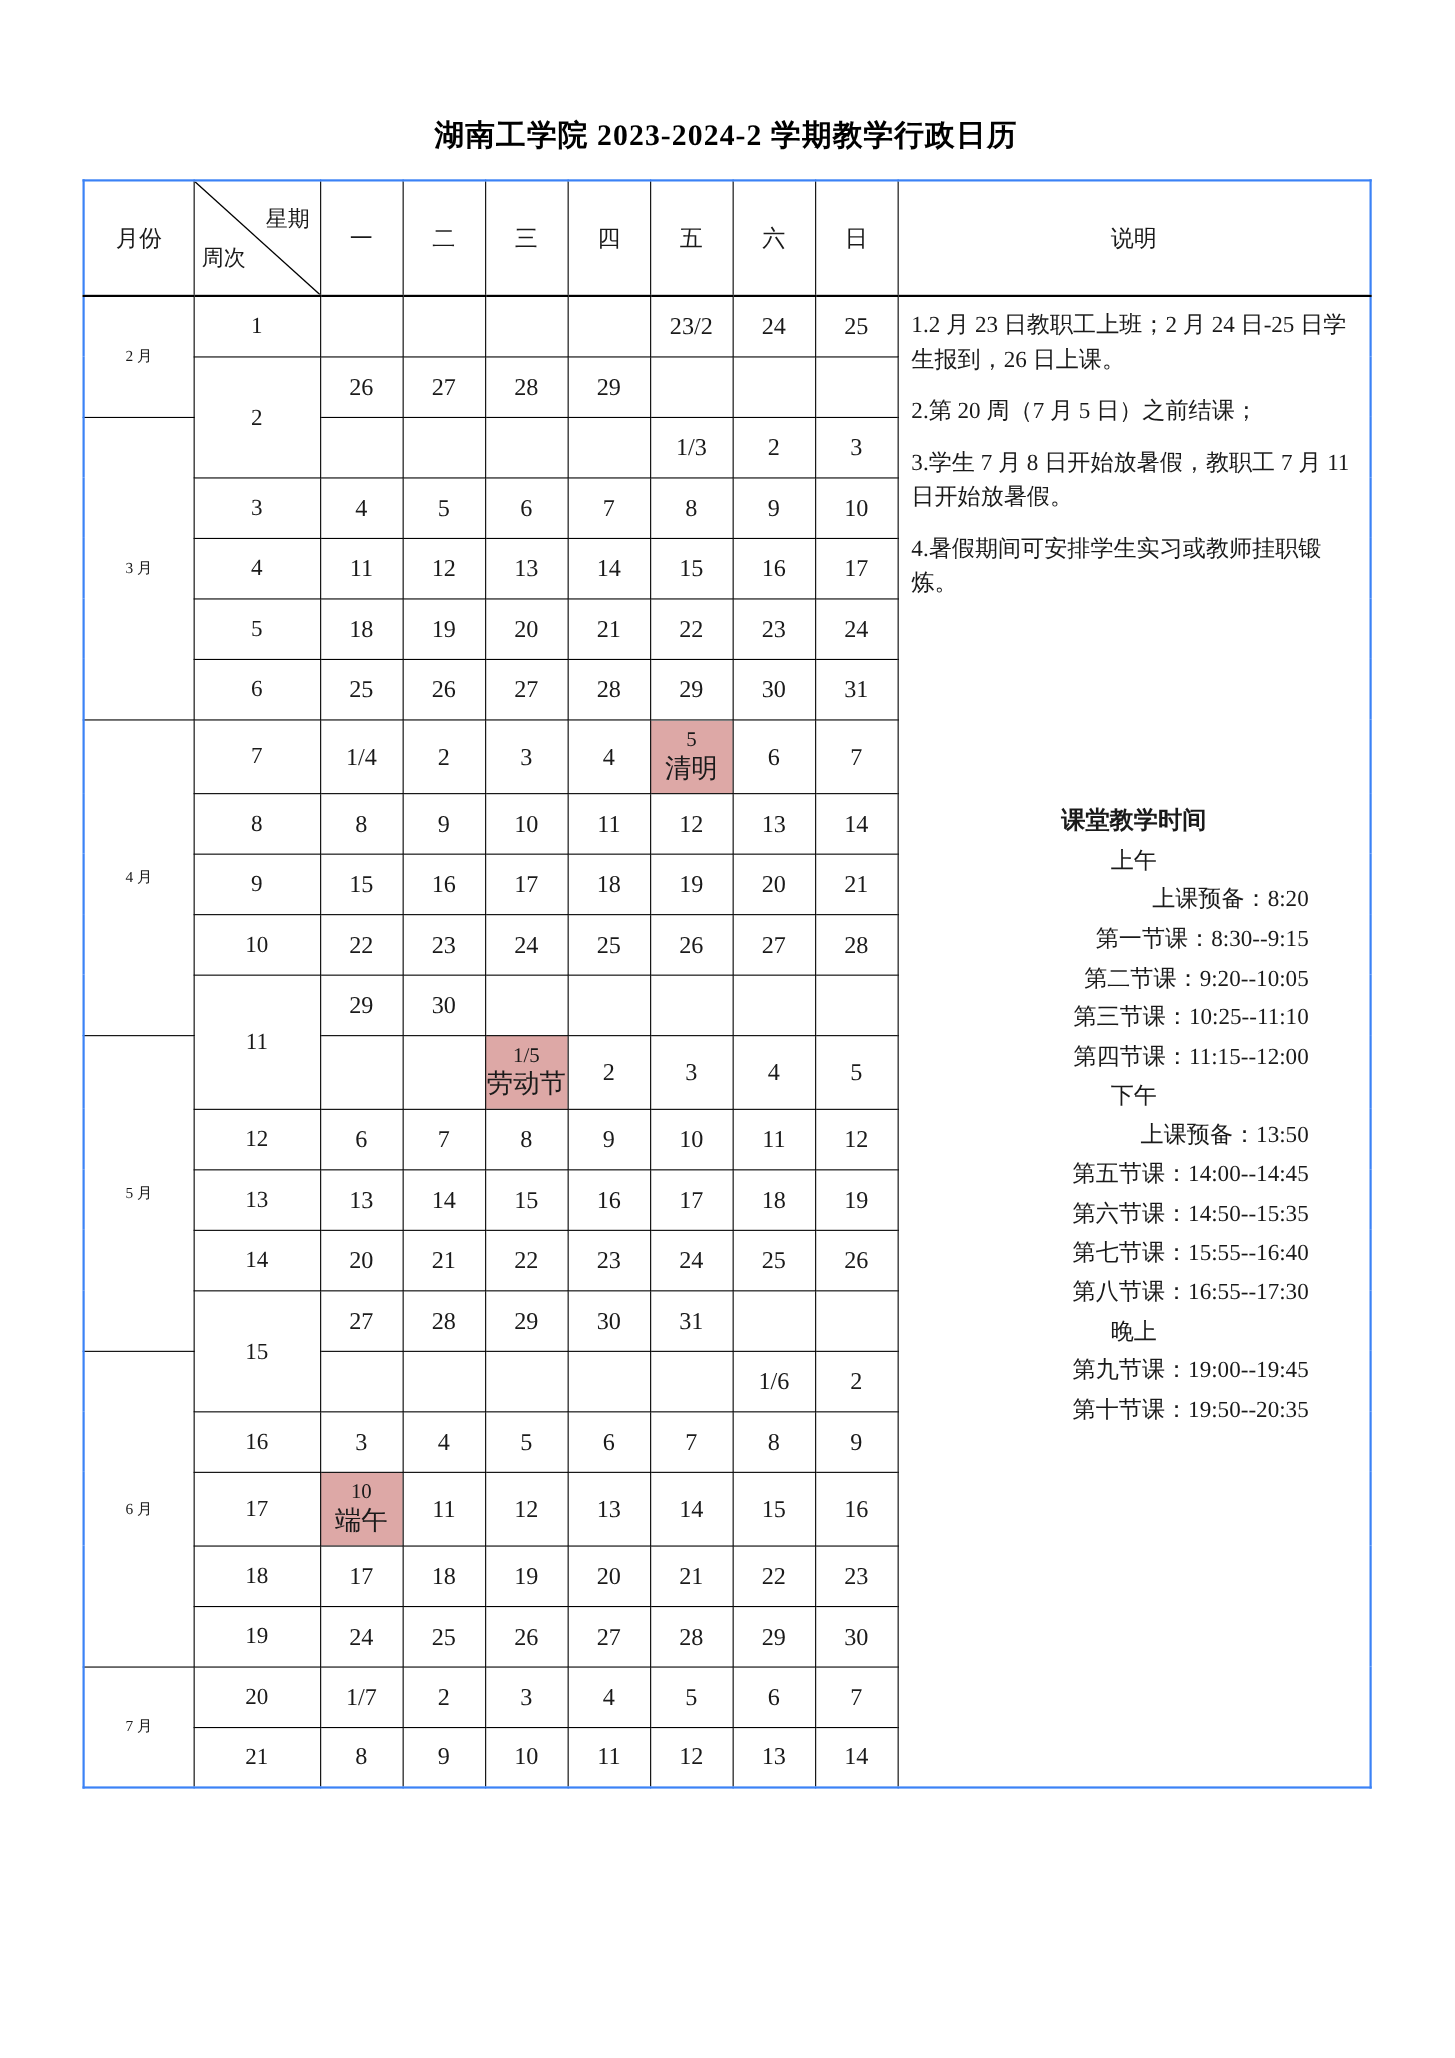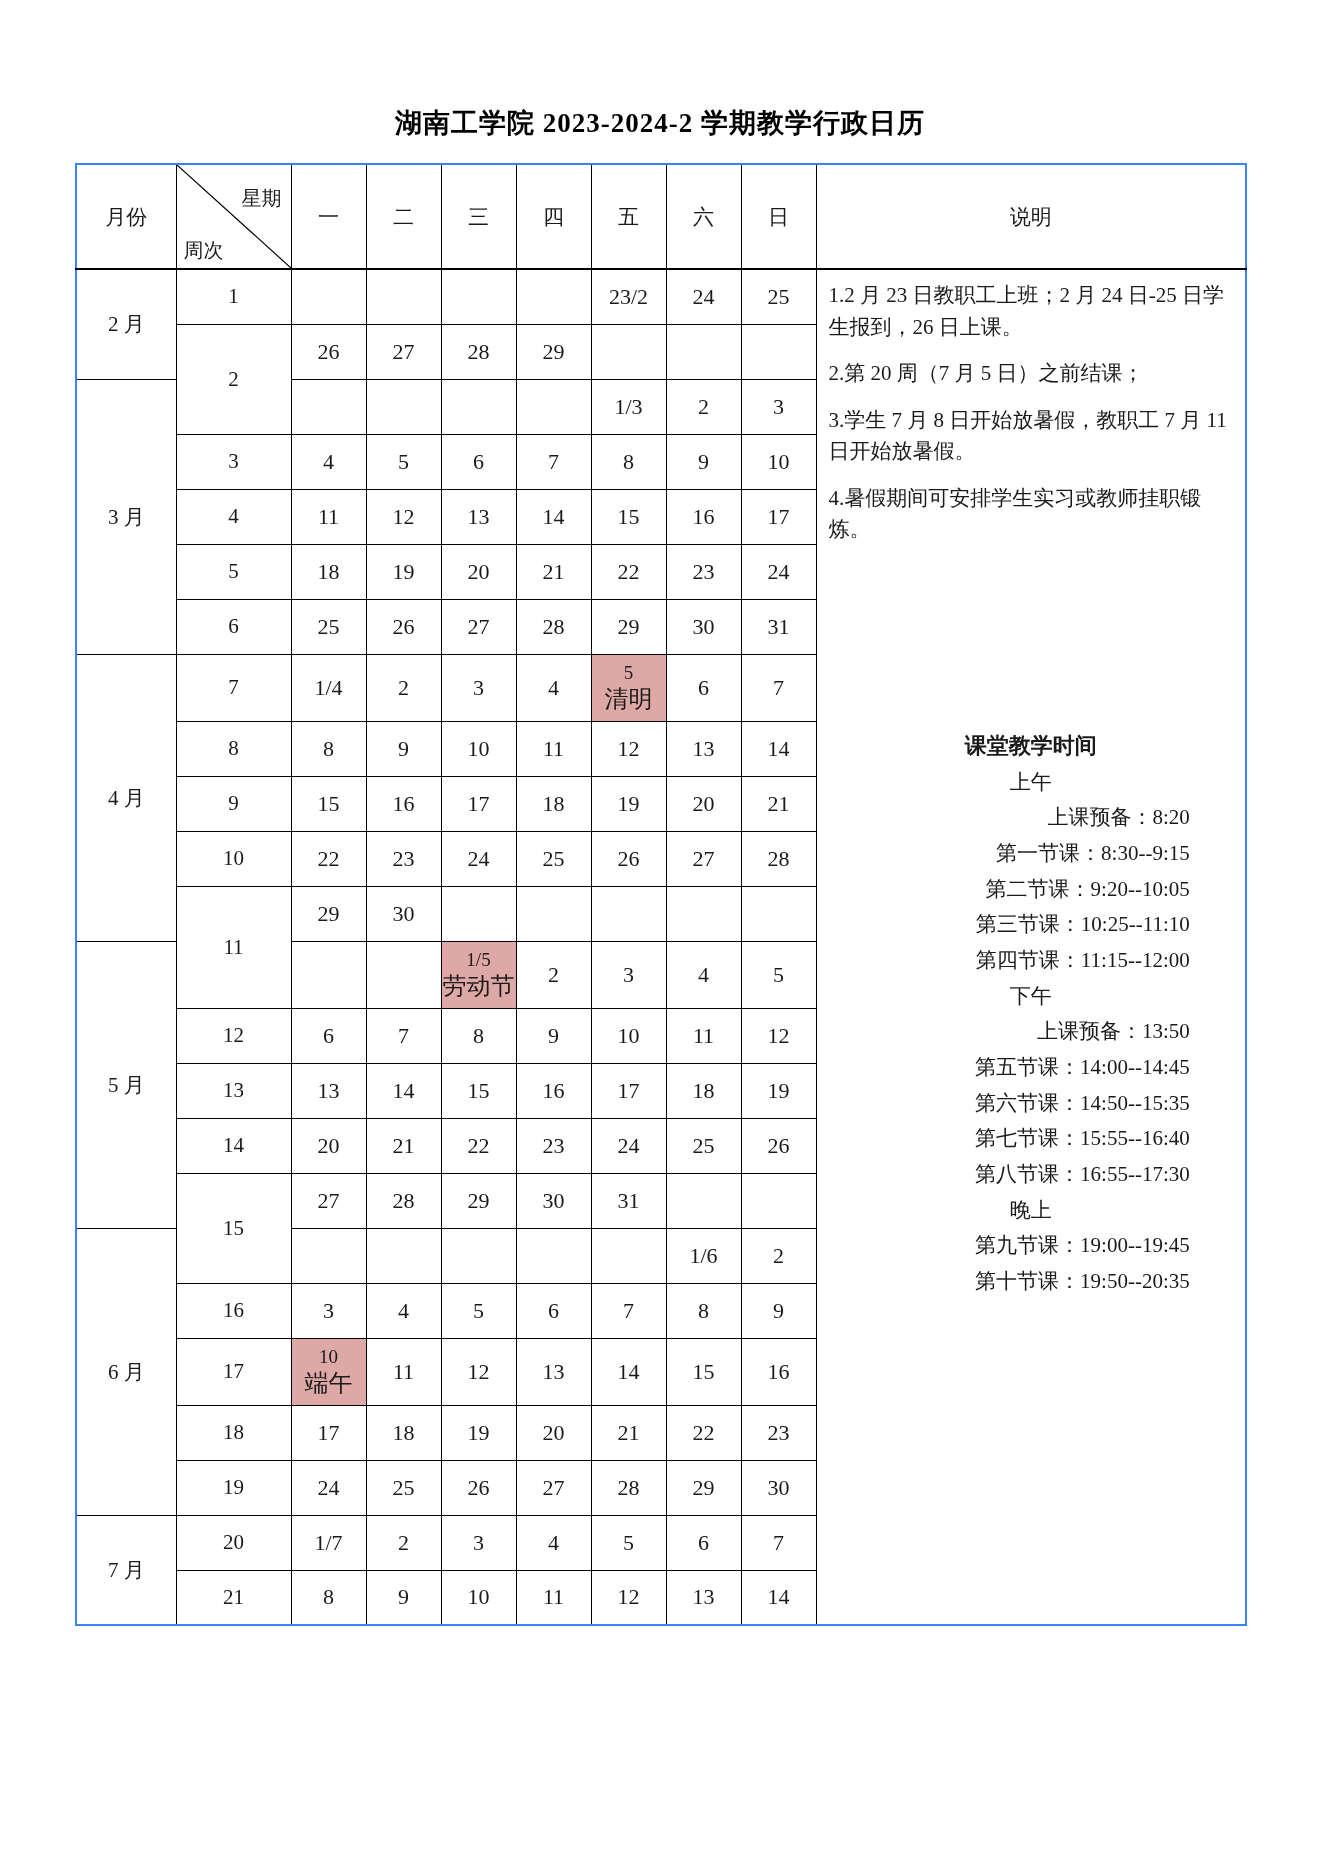--- a/index.html
+++ b/index.html
@@ -24,31 +24,31 @@
     border:1px solid #000;
     text-align:center;vertical-align:middle;
     font-weight:normal;color:#1a1a1a;
     padding:0;
     overflow:hidden;
   }
   .cal tr.hdr{height:105px;}
   .cal tr.hdr th{border-bottom:2px solid #000;font-size:21px;}
   .cal tr.std{height:55px;}
   .cal tr.tall{height:67px;}
-  .m{font-size:21px;}
+  .m{font-size:14px;}
   .w{font-size:21px;}
   .d{font-size:22px;}
   .red{color:#ff0000;font-weight:bold;}
   .pink{background:#dda8a6;}
   .hn{font-size:19px;line-height:1.25;}
   .hs{font-size:24px;line-height:1.25;}
   .diag{position:relative;padding:0;}
   .diag svg{position:absolute;left:0;top:0;width:100%;height:100%;}
   .diag .lbl-week{position:absolute;right:9px;top:20px;font-size:20px;}
-  .diag .lbl-zhou{position:absolute;left:7px;bottom:4px;font-size:20px;}
+  .diag .lbl-zhou{position:absolute;left:7px;bottom:20px;font-size:20px;}
   td.notes{
     vertical-align:top;text-align:left;
     padding:10px 12px;font-size:21px;border-radius:28px;
   }
   .notes-text p{margin:0 0 15px 0;line-height:1.5;}
   .sched{margin-top:185px;font-size:21px;}
   .sched-title{text-align:center;font-weight:bold;font-size:22px;margin-bottom:4px;}
   .sched-inner{width:318px;margin:0 auto;}
   .sec-h{text-align:center;line-height:1.7;}
   .line{text-align:right;line-height:1.7;white-space:nowrap;}

